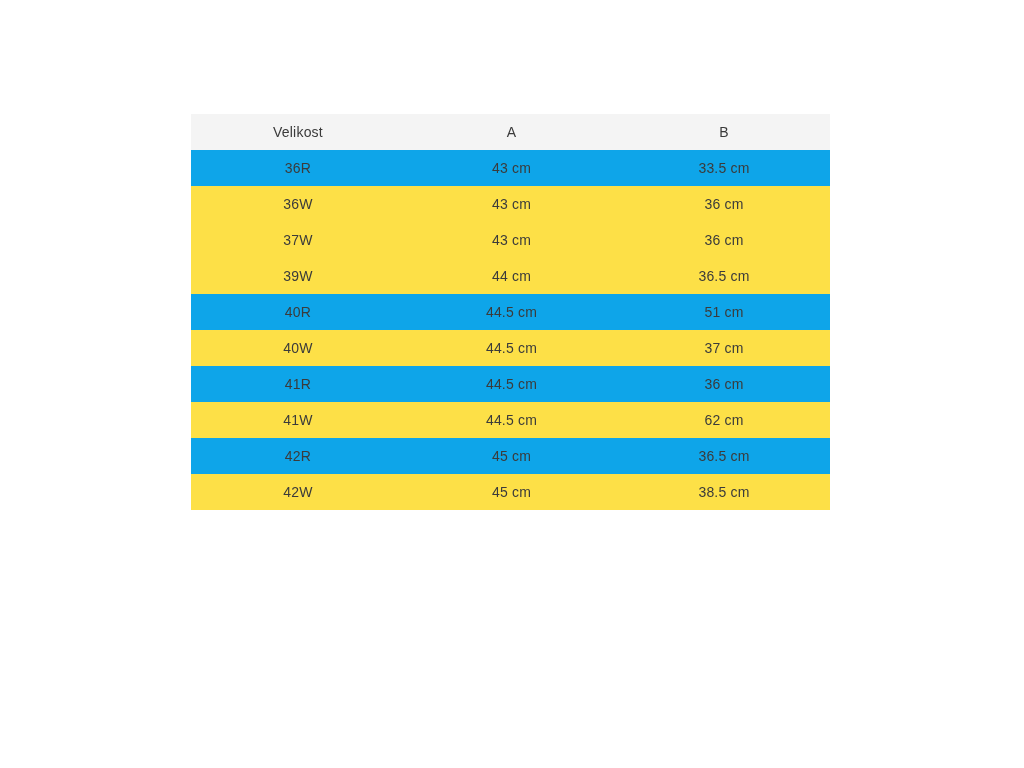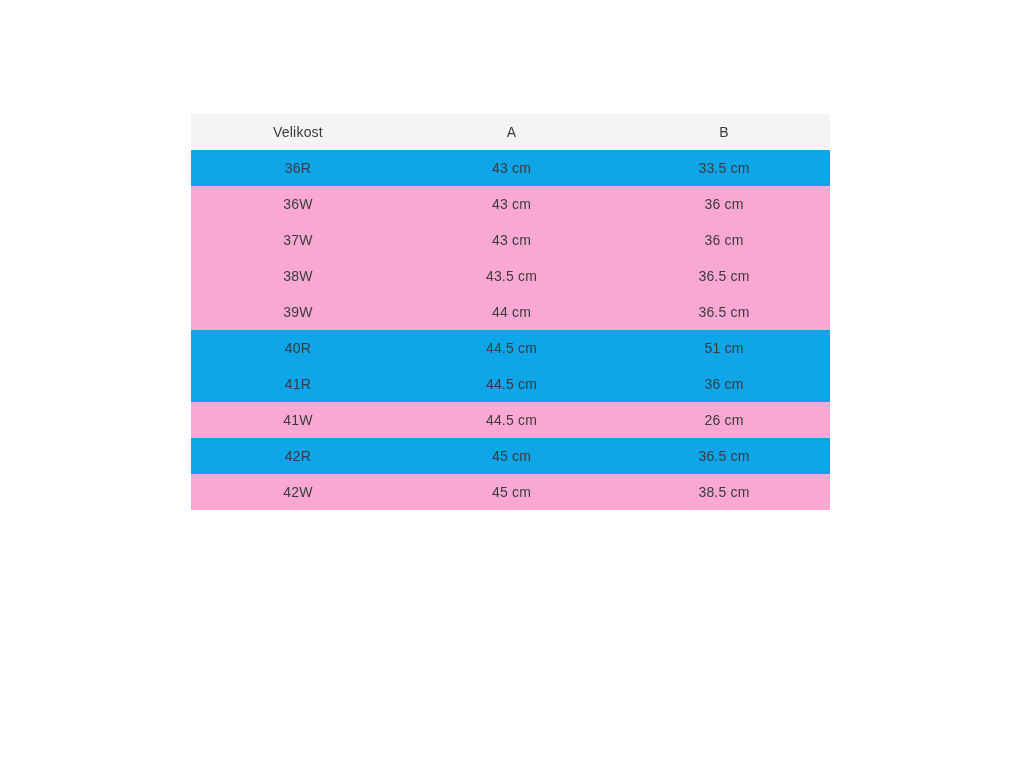--- a/index.html
+++ b/index.html
@@ -51,21 +51,21 @@
   table.size-table thead tr {
     background: #f4f4f4;
   }
   table.size-table thead th {
     color: #3a3a3a;
   }
   table.size-table tbody tr.row-odd {
     background: #0ea5e9;
   }
   table.size-table tbody tr.row-even {
-    background: #f9a8d4;
+    background: #fde047;
   }
 </style>
 </head>
 <body>
 
 <div class="page">
   <div class="size-table-wrap">
     <table class="size-table">
       <colgroup>
         <col class="col-size">
@@ -89,43 +89,43 @@
             <td>36W</td>
             <td>43 cm</td>
             <td>36 cm</td>
           </tr>
           <tr class="row-even">
             <td>37W</td>
             <td>43 cm</td>
             <td>36 cm</td>
           </tr>
           <tr class="row-even">
-            <td>38W</td>
-            <td>43.5 cm</td>
-            <td>36.5 cm</td>
-          </tr>
-          <tr class="row-even">
             <td>39W</td>
             <td>44 cm</td>
             <td>36.5 cm</td>
           </tr>
           <tr class="row-odd">
             <td>40R</td>
             <td>44.5 cm</td>
             <td>51 cm</td>
           </tr>
+          <tr class="row-even">
+            <td>40W</td>
+            <td>44.5 cm</td>
+            <td>37 cm</td>
+          </tr>
           <tr class="row-odd">
             <td>41R</td>
             <td>44.5 cm</td>
             <td>36 cm</td>
           </tr>
           <tr class="row-even">
             <td>41W</td>
             <td>44.5 cm</td>
-            <td>26 cm</td>
+            <td>62 cm</td>
           </tr>
           <tr class="row-odd">
             <td>42R</td>
             <td>45 cm</td>
             <td>36.5 cm</td>
           </tr>
           <tr class="row-even">
             <td>42W</td>
             <td>45 cm</td>
             <td>38.5 cm</td>

